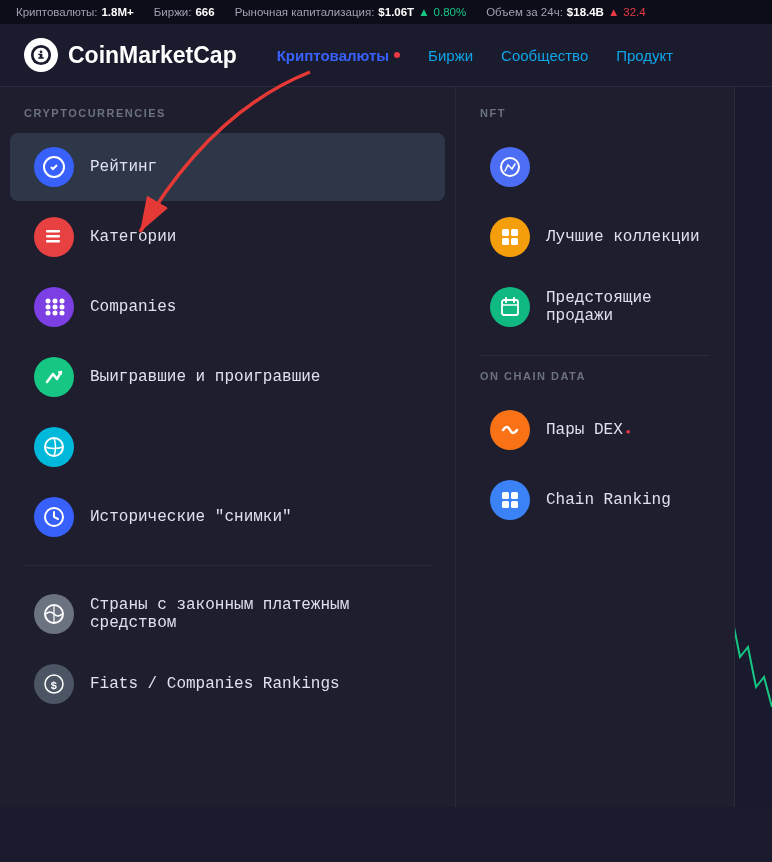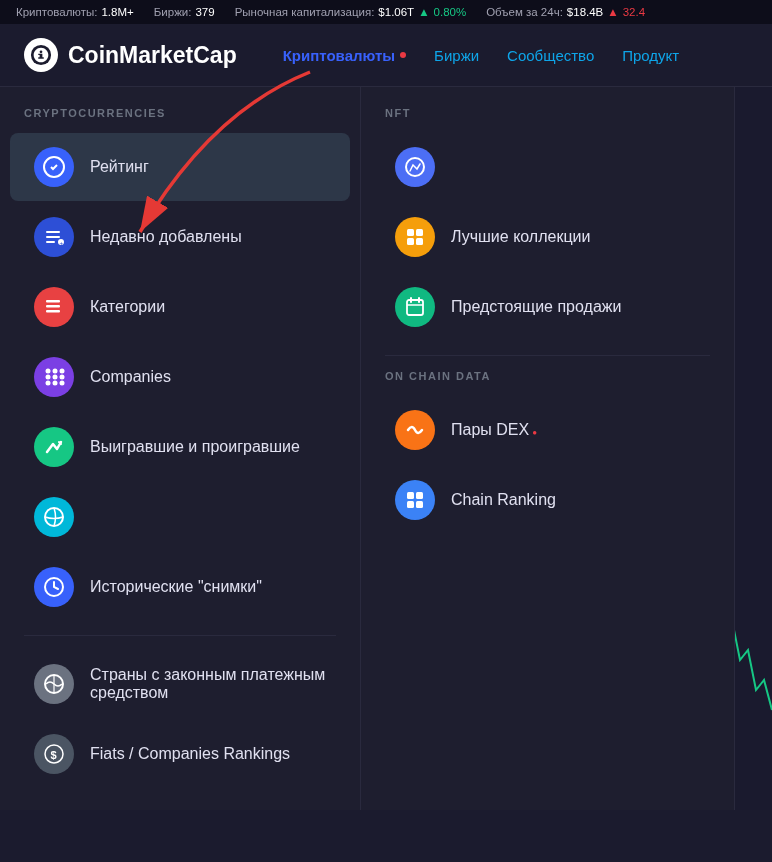--- a/index.html
+++ b/index.html
@@ -17,21 +17,21 @@
       color: #a0a0b0;
       font-size: 11.5px;
       padding: 6px 16px;
       display: flex;
       gap: 20px;
       align-items: center;
       white-space: nowrap;
       overflow: hidden;
     }
     .ticker-bar span { display: flex; align-items: flex-end; gap: 4px; }
-    .ticker-highlight { color: #fff; font-weight: 400; }
+    .ticker-highlight { color: #fff; font-weight: 700; }
     .ticker-green { color: #16c784; }
     .ticker-red { color: #ea3943; }
 
     
     .header {
       background: #1b1b2e;
       padding: 14px 24px;
       display: flex;
       align-items: center;
       gap: 40px;
@@ -50,21 +50,20 @@
       background: #fff;
       border-radius: 50%;
       display: flex; align-items: center; justify-content: center;
     }
     .logo-icon svg { width: 22px; height: 22px; }
     .nav {
       display: flex;
       gap: 28px;
       align-items: center;
       flex: 1;
-      margin-left: 6px;
     }
     .nav-item {
       color: #0ea5e9;
       font-size: 15px;
       cursor: pointer;
       display: flex;
       align-items: center;
       gap: 3px;
     }
     .nav-item.active {
@@ -80,41 +79,42 @@
 
     
     .dropdown-container {
       background: #1e1e2f;
       display: flex;
       min-height: 720px;
     }
 
     
     .left-col {
-      width: 361px;
+      width: 456px;
       padding: 20px 0;
       border-right: 1px solid #2a2a3e;
     }
     .section-label {
       color: #6b7280;
       font-size: 11px;
       font-weight: 700;
       letter-spacing: 1.5px;
       text-transform: uppercase;
       padding: 0 24px 12px 24px;
     }
     .menu-item {
       display: flex;
       align-items: center;
       gap: 16px;
       padding: 14px 24px;
       cursor: pointer;
       transition: background 0.15s;
       border-radius: 8px;
       margin: 2px 10px;
+      font-family: Liberation Mono, monospace;
     }
     .menu-item.selected { background: #2d3748; }
     .menu-item-icon {
       width: 40px; height: 40px;
       border-radius: 50%;
       display: flex; align-items: center; justify-content: center;
       flex-shrink: 0;
       font-size: 16px;
     }
     .menu-item-label {
@@ -167,21 +167,21 @@
 
 <div class="wrapper">
 
   <div class="ticker-bar">
     <span>
       <span>Криптовалюты:</span>
       <span class="ticker-highlight">1.8M+</span>
     </span>
     <span>
       <span>Биржи:</span>
-      <span class="ticker-highlight">379</span>
+      <span class="ticker-highlight">666</span>
     </span>
     <span>
       <span>Рыночная капитализация:</span>
       <span class="ticker-highlight">$1.06T</span>
       <span class="ticker-green">▲ <span>0.80%</span></span>
     </span>
     <span>
       <span>Объем за 24ч:</span>
       <span class="ticker-highlight">$18.4B</span>
       <span class="ticker-red">▲ <span>32.4</span></span>
@@ -235,32 +235,20 @@
       <div class="menu-item selected">
         <div class="menu-item-icon icon-blue">
           <svg width="22" height="22" viewBox="0 0 22 22" fill="white">
             <circle cx="11" cy="11" r="10" fill="none" stroke="white" stroke-width="2"></circle>
             <path d="M8 11 L10 13 L14 9" stroke="white" stroke-width="2" fill="none"></path>
           </svg>
         </div>
         <span class="menu-item-label">Рейтинг</span>
       </div>
 
-      <div class="menu-item">
-        <div class="menu-item-icon icon-blue2">
-          <svg width="22" height="22" viewBox="0 0 22 22" fill="white">
-            <rect x="3" y="5" width="14" height="2" rx="1" fill="white"></rect>
-            <rect x="3" y="10" width="14" height="2" rx="1" fill="white"></rect>
-            <rect x="3" y="15" width="9" height="2" rx="1" fill="white"></rect>
-            <circle cx="18" cy="16" r="3" fill="white"></circle>
-            <text x="16.5" y="18.5" font-size="6" fill="#2d4fd6">+</text>
-          </svg>
-        </div>
-        <span class="menu-item-label">Недавно добавлены</span>
-      </div>
 
       <div class="menu-item">
         <div class="menu-item-icon icon-red-orange">
           <svg width="22" height="22" viewBox="0 0 22 22" fill="white">
             <rect x="3" y="4" width="14" height="2.5" rx="1" fill="white"></rect>
             <rect x="3" y="9" width="14" height="2.5" rx="1" fill="white"></rect>
             <rect x="3" y="14" width="14" height="2.5" rx="1" fill="white"></rect>
           </svg>
         </div>
         <span class="menu-item-label">Категории</span>

